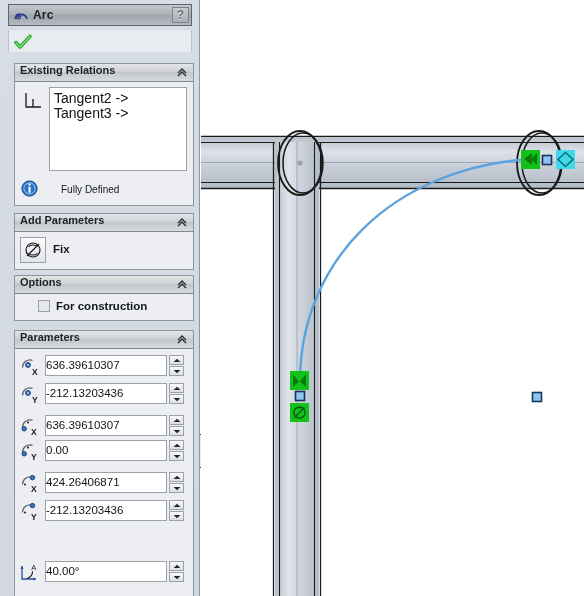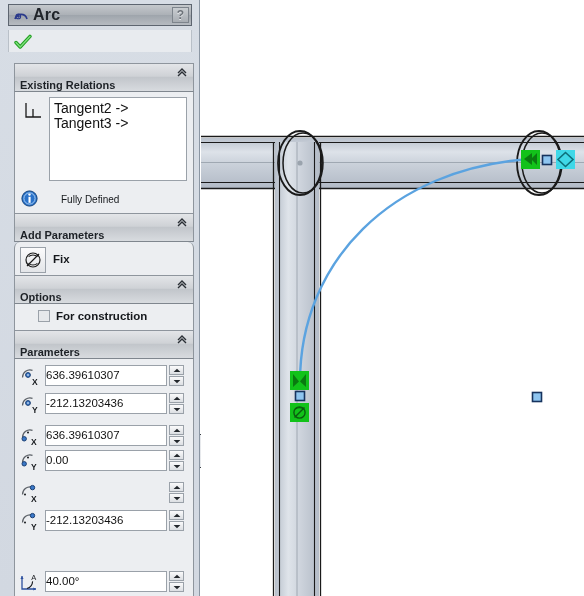--- a/index.html
+++ b/index.html
@@ -20,43 +20,43 @@
   }
   .titlebar{
     position:absolute;left:8px;top:4px;width:184px;height:22px;
     border:1px solid #5d6570;
     background:linear-gradient(to bottom,#c4c8cc 0%,#acb1b7 48%,#9ea4ab 50%,#b6bbc1 100%);
     box-sizing:border-box;
     display:flex;align-items:center;
   }
   .titlebar .ticon{width:18px;height:18px;margin-left:3px;flex:0 0 auto;}
   .titlebar .ttext{
-    font-size:16px;font-weight:bold;color:#20242a;margin-left:3px;
+    font-size:12px;font-weight:bold;color:#20242a;margin-left:3px;
     letter-spacing:0.2px;
   }
   .helpbtn{
     position:absolute;right:2px;top:2px;width:17px;height:16px;
     border:1px solid #7d848c;background:linear-gradient(to bottom,#c9cdd1,#a8adb3);
     display:flex;align-items:center;justify-content:center;
     font-size:12px;font-weight:bold;color:#6d737a;
     text-shadow:0 1px 0 #e8eaec;
     box-sizing:border-box;
   }
   .okrow{position:absolute;left:8px;top:30px;width:184px;height:22px;
     background:#e8ebef;border-left:1px solid #b9c0c8;border-right:1px solid #b9c0c8;
     box-sizing:border-box;}
   .okcheck{position:absolute;left:14px;top:33px;width:18px;height:18px;}
 
   
   .group{position:absolute;left:14px;width:180px;}
   .ghead{
-    height:29px;
+    height:19px;
     background:linear-gradient(to bottom,#e3e5e8 0%,#cfd2d6 45%,#c2c6cb 50%,#d8dbdf 100%);
     border:1px solid #8e959d;border-bottom:1px solid #7f868e;
-    box-sizing:border-box;display:flex;align-items:flex-end;
+    box-sizing:border-box;display:flex;align-items:flex-start;
     position:relative;
   }
   .ghead .gtitle{font-size:11px;font-weight:bold;color:#1d2126;margin-left:5px;}
   .chev{position:absolute;right:5px;top:2px;width:12px;height:12px;}
   .gbody{
     background:#eceef1;border:1px solid #8e959d;border-top:none;
     box-sizing:border-box;position:relative;
   }
 
   
@@ -187,21 +187,21 @@
     <div class="group" style="top:213px;">
       <div class="ghead">
         <span class="gtitle">Add Parameters</span>
         <span class="chev">
           <svg width="12" height="12" viewBox="0 0 12 12">
             <path d="M2 7 L6 3 L10 7" fill="none" stroke="#2a2f35" stroke-width="1.4"></path>
             <path d="M2 10 L6 6 L10 10" fill="none" stroke="#2a2f35" stroke-width="1.4"></path>
           </svg>
         </span>
       </div>
-      <div class="gbody" style="height:38px;border-radius:6px;">
+      <div class="gbody" style="height:38px;">
         <span class="fixbtn">
           <svg width="20" height="20" viewBox="0 0 20 20">
             <circle cx="10" cy="10" r="7" fill="none" stroke="#1a1a1a" stroke-width="1.2"></circle>
             <path d="M4 16 L16 4" stroke="#1a1a1a" stroke-width="1.2"></path>
             <path d="M5.6 6.6 C8 4.4 12 4.4 14.4 6.6" fill="none" stroke="#1a1a1a" stroke-width="1.1"></path>
             <path d="M5.6 13.4 C8 15.6 12 15.6 14.4 13.4" fill="none" stroke="#1a1a1a" stroke-width="1.1"></path>
           </svg>
         </span>
         <span class="fixlabel">Fix</span>
       </div>
@@ -335,20 +335,21 @@
 
         <div class="prow" style="top:123px;">
           <span class="picon">
             <svg width="22" height="21" viewBox="0 0 22 21">
               <path d="M3.5 11.5 A7.5 7.5 0 0 1 13.5 4.4" fill="none" stroke="#5a5f66" stroke-width="1.2"></path>
               <circle cx="13.5" cy="4.6" r="2.2" fill="#3a78c8" stroke="#1a3f73" stroke-width="1"></circle>
               <circle cx="6" cy="11.5" r="1" fill="#15181c"></circle>
               <text x="12" y="19" font-size="8.5" font-family="Liberation Sans, sans-serif" font-weight="bold" fill="#15181c">X</text>
             </svg>
           </span>
+          <span class="pfield">424.26406871</span>
           <span class="spin">
             <div>
                 <svg width="8" height="5" viewBox="0 0 8 5">
                   <path d="M0.6 4 L4 0.8 L7.4 4 Z" fill="#23272c"></path>
                 </svg>
               </div>
             <div>
                 <svg width="8" height="5" viewBox="0 0 8 5">
                   <path d="M0.6 1 L4 4.2 L7.4 1 Z" fill="#23272c"></path>
                 </svg>

